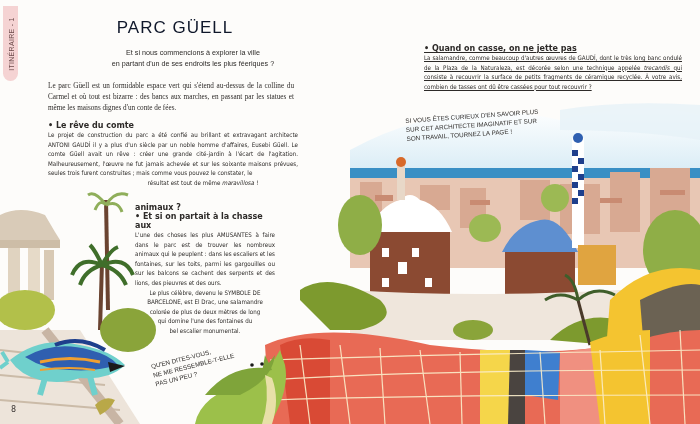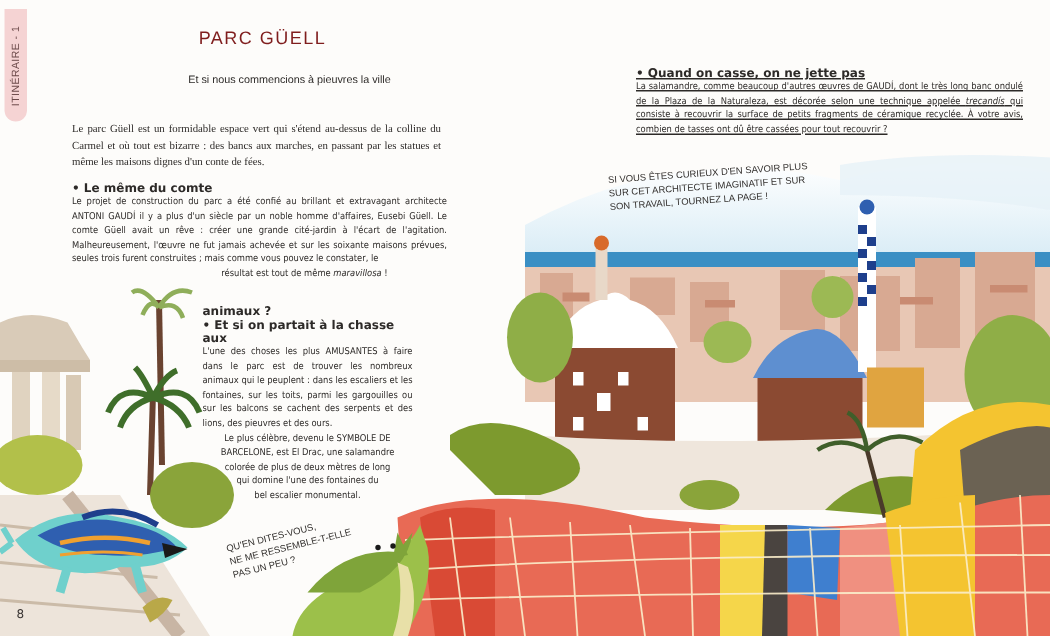--- a/index.html
+++ b/index.html
@@ -4,22 +4,22 @@
 <style>
   html, body { margin:0; padding:0; }
   body { width:700px; height:424px; overflow:hidden; background:#fdfcfa; position:relative;
          font-family:"DejaVu Sans", sans-serif; color:#2d2a28; }
   .page { position:absolute; inset:0; }
   .art { position:absolute; inset:0; }
   .tab { position:absolute; left:3px; top:6px; width:15px; height:75px; background:#f5d3d3;
          border-radius:0 0 8px 8px; }
   .tab span { position:absolute; left:50%; top:50%; transform:translate(-50%,-50%) rotate(-90deg);
          white-space:nowrap; font-size:7px; color:#6c4a4a; letter-spacing:0.3px; font-family:"Liberation Sans", sans-serif; }
-  .title { position:absolute; left:0; width:350px; top:18px; text-align:center; font-size:12px;
-         letter-spacing:1px; font-family:"Liberation Sans", sans-serif; color:#7f1d1d; }
+  .title { position:absolute; left:0; width:350px; top:18px; text-align:center; font-size:17px;
+         letter-spacing:1px; font-family:"Liberation Sans", sans-serif; color:#0f172a; }
   .intro { position:absolute; left:48px; width:290px; top:47px; text-align:center; font-size:7.2px; line-height:11px;
          font-family:"Liberation Sans", sans-serif; }
   .lead { position:absolute; left:48px; width:246px; top:81px; font-size:7.2px; line-height:11px; text-align:justify;
          font-family:Liberation Serif, serif; }
   .h { font-weight:bold; font-size:8px; font-family:"DejaVu Sans", sans-serif; }
   .body { font-size:6.2px; line-height:9.6px; font-family:"DejaVu Sans Condensed","DejaVu Sans", sans-serif; }
   .sec1 { position:absolute; left:48px; top:121px; width:250px; }
   .sec1 .body { text-align:justify; }
   .sec1 .last { text-align:center; padding-left:60px; }
   .sec2 { position:absolute; left:135px; top:203px; width:140px; }
@@ -181,27 +181,28 @@
     <path d="M95 405 Q105 395 115 400 Q110 410 100 415 Z" fill="#b9a848"></path>
   </svg>
 
   <div class="tab">
     <span>ITINÉRAIRE - 1</span>
   </div>
 
   <div class="title">PARC GÜELL</div>
 
   <div class="intro">
-    <span class="line">Et si nous commencions à pieuvres la ville</span>
+    <span class="line">Et si nous commencions à explorer la ville</span>
+    <span class="line">en partant d'un de ses endroits les plus féeriques ?</span>
   </div>
 
   <div class="lead">Le parc Güell est un formidable espace vert qui s'étend au-dessus de la colline du Carmel et où tout est bizarre : des bancs aux marches, en passant par les statues et même les maisons dignes d'un conte de fées.</div>
 
   <div class="sec1">
-    <div class="h">• Le même du comte</div>
+    <div class="h">• Le rêve du comte</div>
     <div class="body">Le projet de construction du parc a été confié au brillant et extravagant architecte ANTONI GAUDÍ il y a plus d'un siècle par un noble homme d'affaires, Eusebi Güell. Le comte Güell avait un rêve : créer une grande cité-jardin à l'écart de l'agitation. Malheureusement, l'œuvre ne fut jamais achevée et sur les soixante maisons prévues, seules trois furent construites ; mais comme vous pouvez le constater, le</div>
     <div class="body last">
       <span>résultat est tout de même </span><em>maravillosa</em><span> !</span>
     </div>
   </div>
 
   <div class="sec2">
     <div class="h">
       <span class="line">animaux ?</span>
       <span class="line">• Et si on partait à la chasse aux</span>

